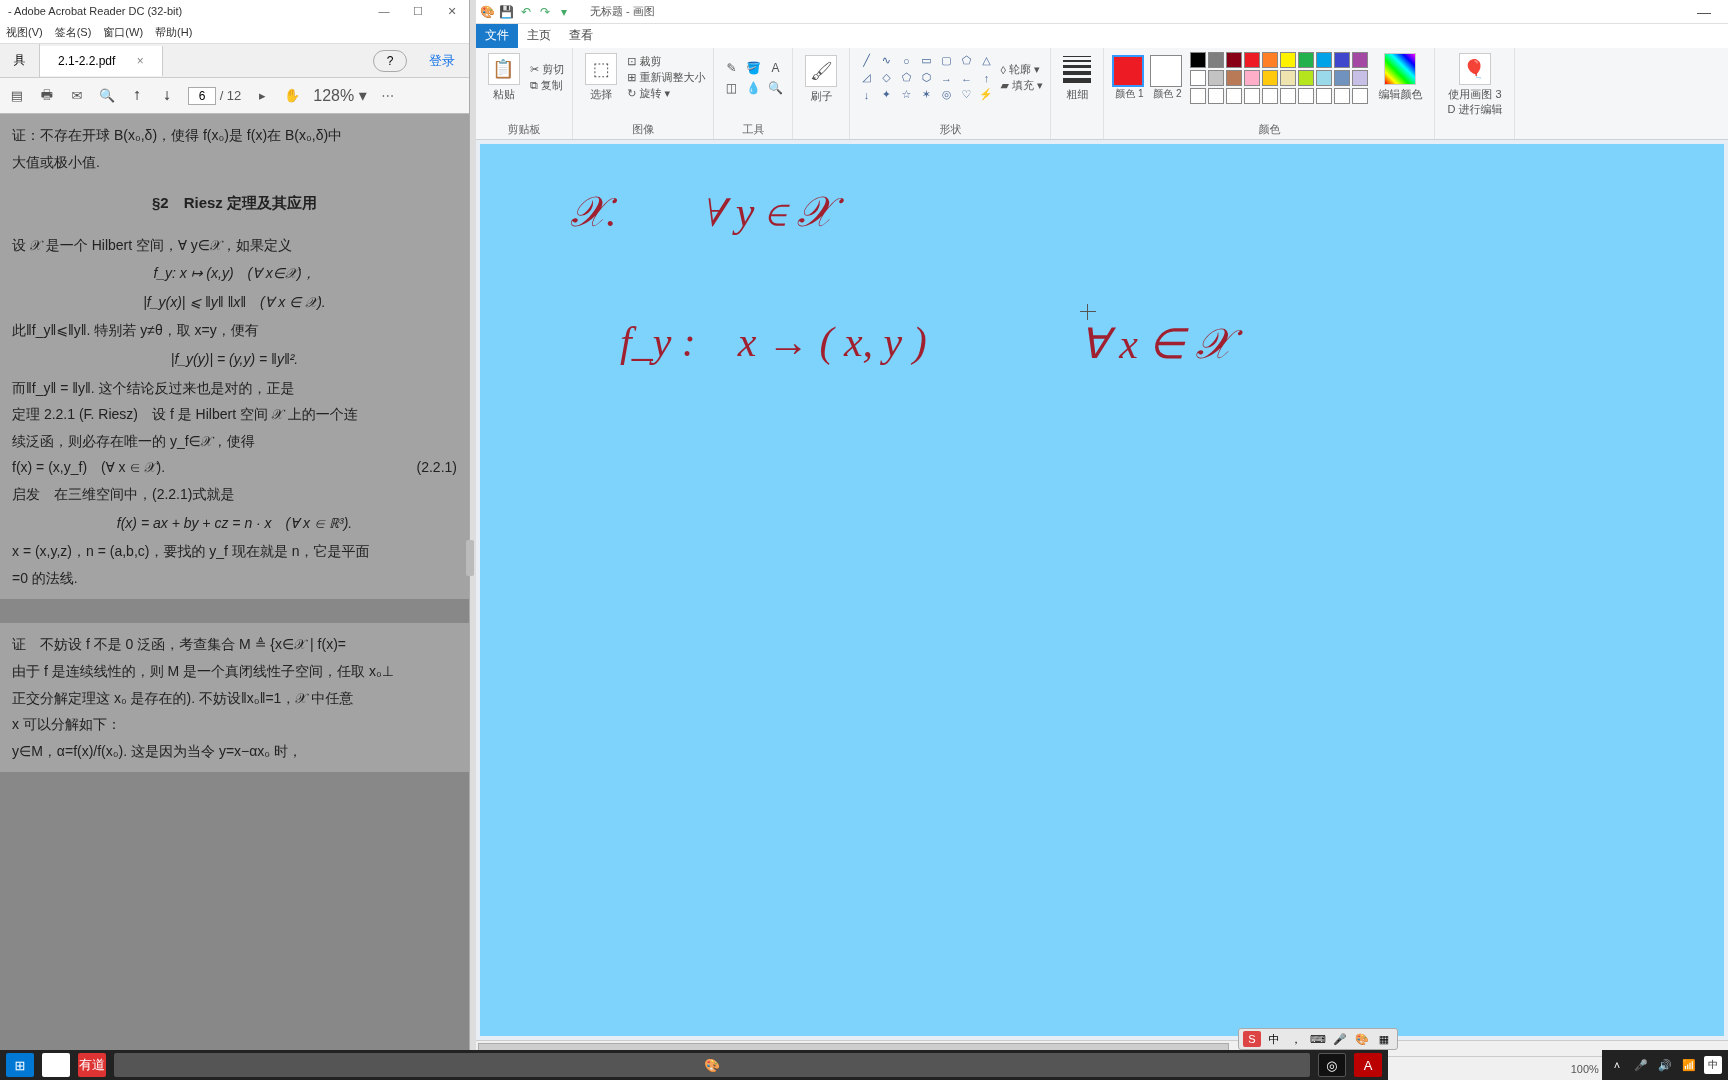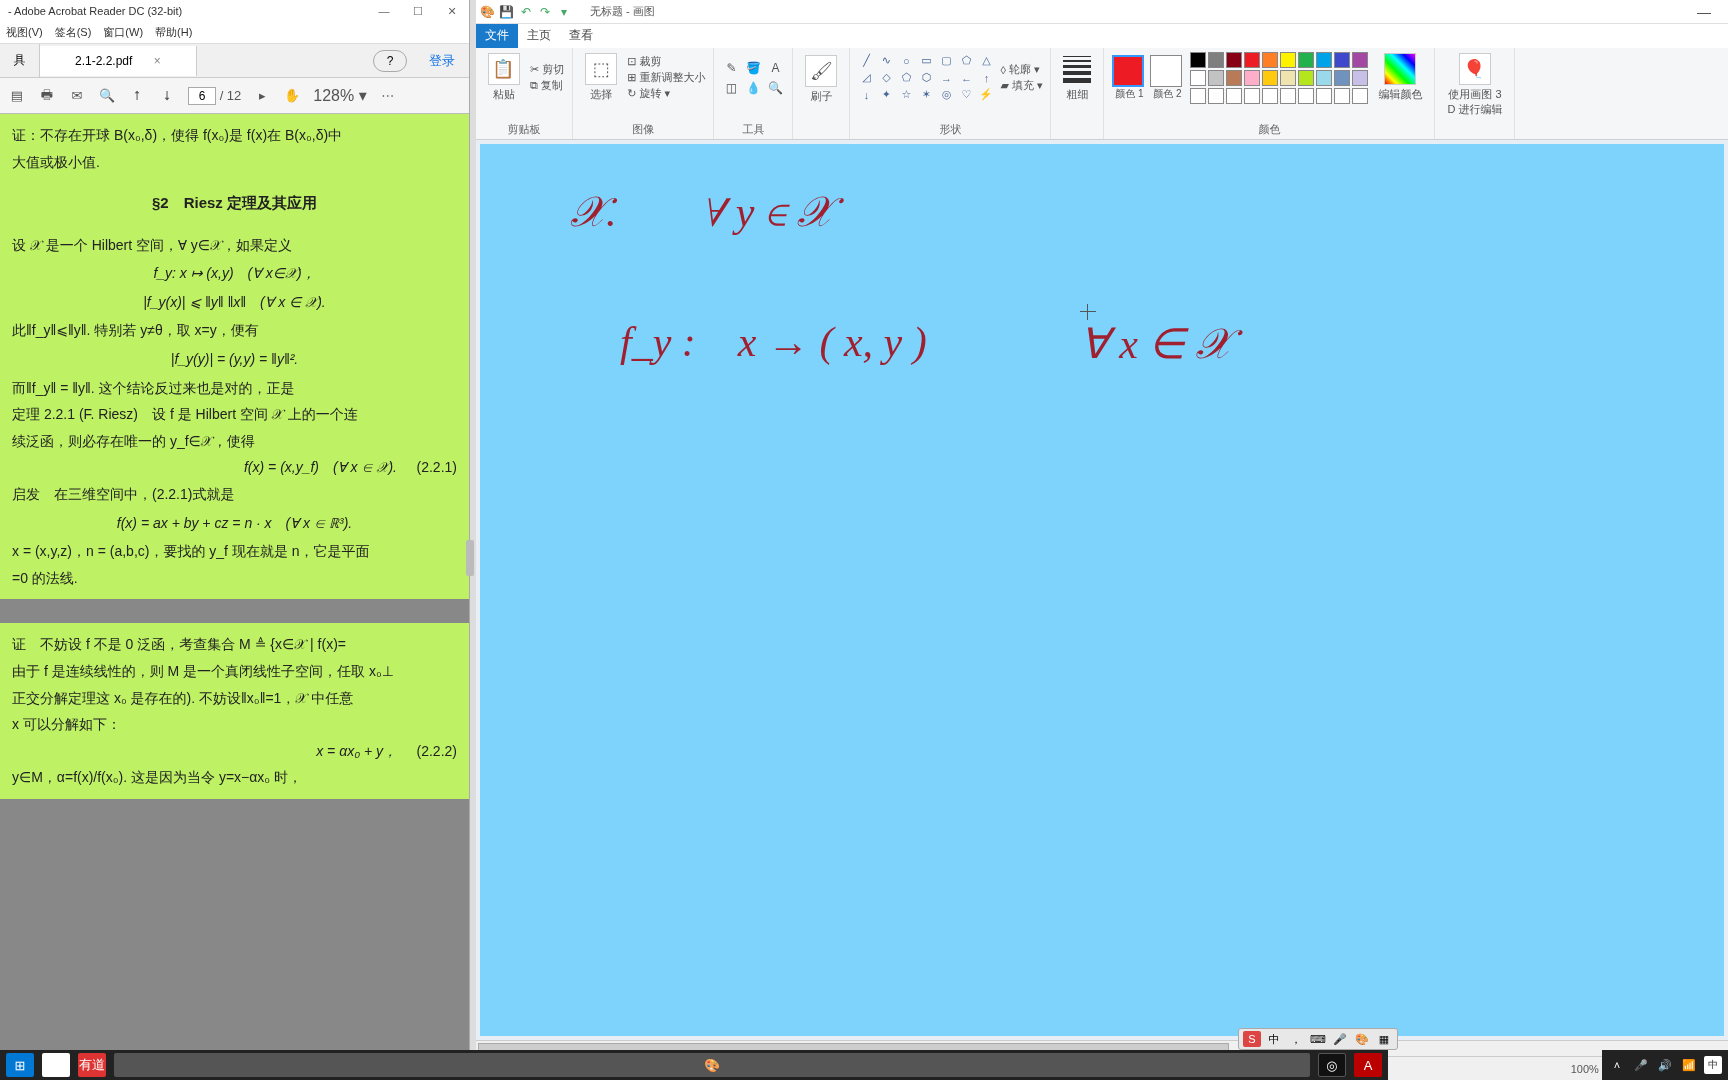--- a/index.html
+++ b/index.html
@@ -6,36 +6,36 @@
 body { display: flex; height: 100vh; width: 1728px; overflow: hidden; background: #fff; }
 
 
 .acrobat { width: 470px; border-right: 1px solid #aaa; display: flex; flex-direction: column; background: #f5f5f5; }
 .acrobat-title { height: 22px; background: #fff; padding: 2px 8px; font-size: 11px; color: #333; display: flex; align-items: center; position: relative; }
 .acrobat-title .wc { position: absolute; right: 0; display: flex; }
 .acrobat-title .wc span { width: 34px; text-align: center; color: #666; cursor: pointer; font-size: 11px; }
 .acrobat-menu { height: 22px; background: #fff; padding: 0 6px; font-size: 11px; display: flex; gap: 12px; align-items: center; color: #333; border-bottom: 1px solid #ddd; }
 .acrobat-tabs { height: 34px; display: flex; align-items: center; border-bottom: 1px solid #ccc; background: #f0f0f0; }
 .acrobat-tabs .tool { width: 40px; border-right: 1px solid #ccc; text-align: center; font-size: 12px; padding: 8px 0; }
-.acrobat-tabs .tab { padding: 8px 35px; font-size: 12px; background: #fff; border-right: 1px solid #ccc; position: relative; }
+.acrobat-tabs .tab { padding: 8px 18px; font-size: 12px; background: #fff; border-right: 1px solid #ccc; position: relative; }
 .acrobat-tabs .tab .x { margin-left: 18px; color: #888; }
 .acrobat-tabs .help { margin-left: auto; width: 34px; height: 22px; border: 1px solid #aaa; border-radius: 11px; text-align: center; font-size: 12px; margin-right: 8px; line-height: 20px; }
 .acrobat-tabs .login { padding: 8px 14px; font-size: 13px; color: #1473e6; }
 .acrobat-toolbar { height: 36px; display: flex; align-items: center; gap: 12px; padding: 0 8px; border-bottom: 1px solid #bbb; background: #f5f5f5; font-size: 13px; color: #555; }
 .acrobat-toolbar .page input { width: 28px; text-align: center; border: 1px solid #aaa; font-size: 12px; padding: 1px; }
 .acrobat-toolbar .zoom { font-size: 16px; }
 .acrobat-toolbar .ico { width: 18px; height: 18px; display: inline-flex; align-items: center; justify-content: center; }
 
 .acrobat-doc { flex: 1; background: #888; overflow: auto; padding: 0; }
-.doc-page { background: #bef264; padding: 8px 12px; font-size: 14px; line-height: 1.9; font-family: "SimSun", serif; color: #222; }
+.doc-page { background: #a3a3a3; padding: 8px 12px; font-size: 14px; line-height: 1.9; font-family: "SimSun", serif; color: #222; }
 .doc-page .sec-title { text-align: center; font-weight: bold; margin: 14px 0; font-size: 15px; }
 .doc-page .gap { height: 24px; background: #888; margin: 8px -12px; }
 .doc-page .eq { text-align: center; font-style: italic; margin: 2px 0; }
 .doc-page .eqn { display: flex; }
-.doc-page .eqn .lhs { flex: 1; text-align: right; font-style: italic; }
+.doc-page .eqn .lhs { flex: 1; text-align: left; }
 .doc-page .eqn .num { width: 60px; text-align: right; }
 
 
 .splitter { width: 6px; background: #ddd; position: relative; }
 .splitter .grip { position: absolute; top: 50%; left: -4px; width: 8px; height: 36px; background: #bbb; border-radius: 2px; }
 
 
 .paint { flex: 1; display: flex; flex-direction: column; background: #fff; min-width: 0; }
 .paint-title { height: 24px; display: flex; align-items: center; font-size: 11px; padding: 0 4px; gap: 6px; border-bottom: 1px solid #e0e0e0; }
 .paint-title .qat { display: flex; gap: 3px; align-items: center; }
@@ -171,24 +171,20 @@
       </div>
       <div>启发　在三维空间中，(2.2.1)式就是</div>
       <div class="eq">f(x) = ax + by + cz = n · x　(∀ x ∈ ℝ³).</div>
       <div>x = (x,y,z)，n = (a,b,c)，要找的 y_f 现在就是 n，它是平面</div>
       <div>=0 的法线.</div>
       <div class="gap"></div>
       <div>证　不妨设 f 不是 0 泛函，考查集合 M ≜ {x∈𝒳 | f(x)=</div>
       <div>由于 f 是连续线性的，则 M 是一个真闭线性子空间，任取 x₀⊥</div>
       <div>正交分解定理这 x₀ 是存在的). 不妨设‖x₀‖=1，𝒳 中任意</div>
       <div>x 可以分解如下：</div>
-      <div class="eqn">
-        <span class="lhs">x = αx₀ + y，</span>
-          <span class="num">(2.2.2)</span>
-      </div>
       <div>y∈M，α=f(x)/f(x₀). 这是因为当令 y=x−αx₀ 时，</div>
     </div>
   </div>
 </div>
 
 <div class="splitter">
     <div class="grip"></div>
   </div>
 
 <div class="paint">

